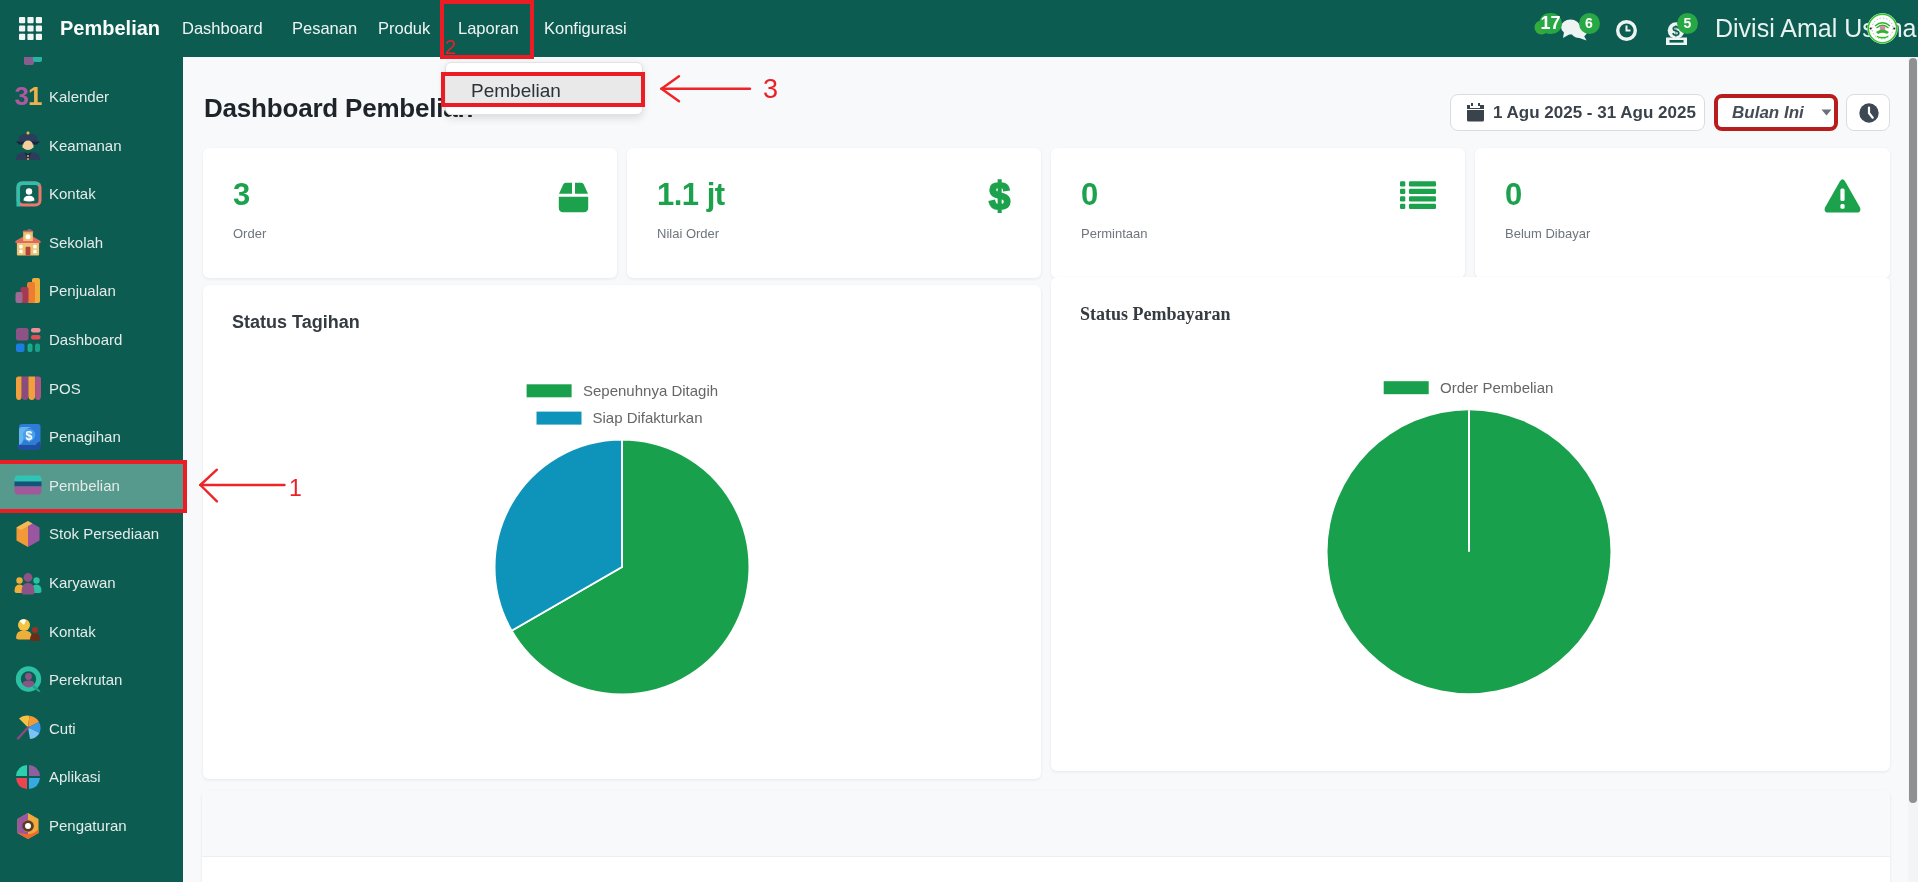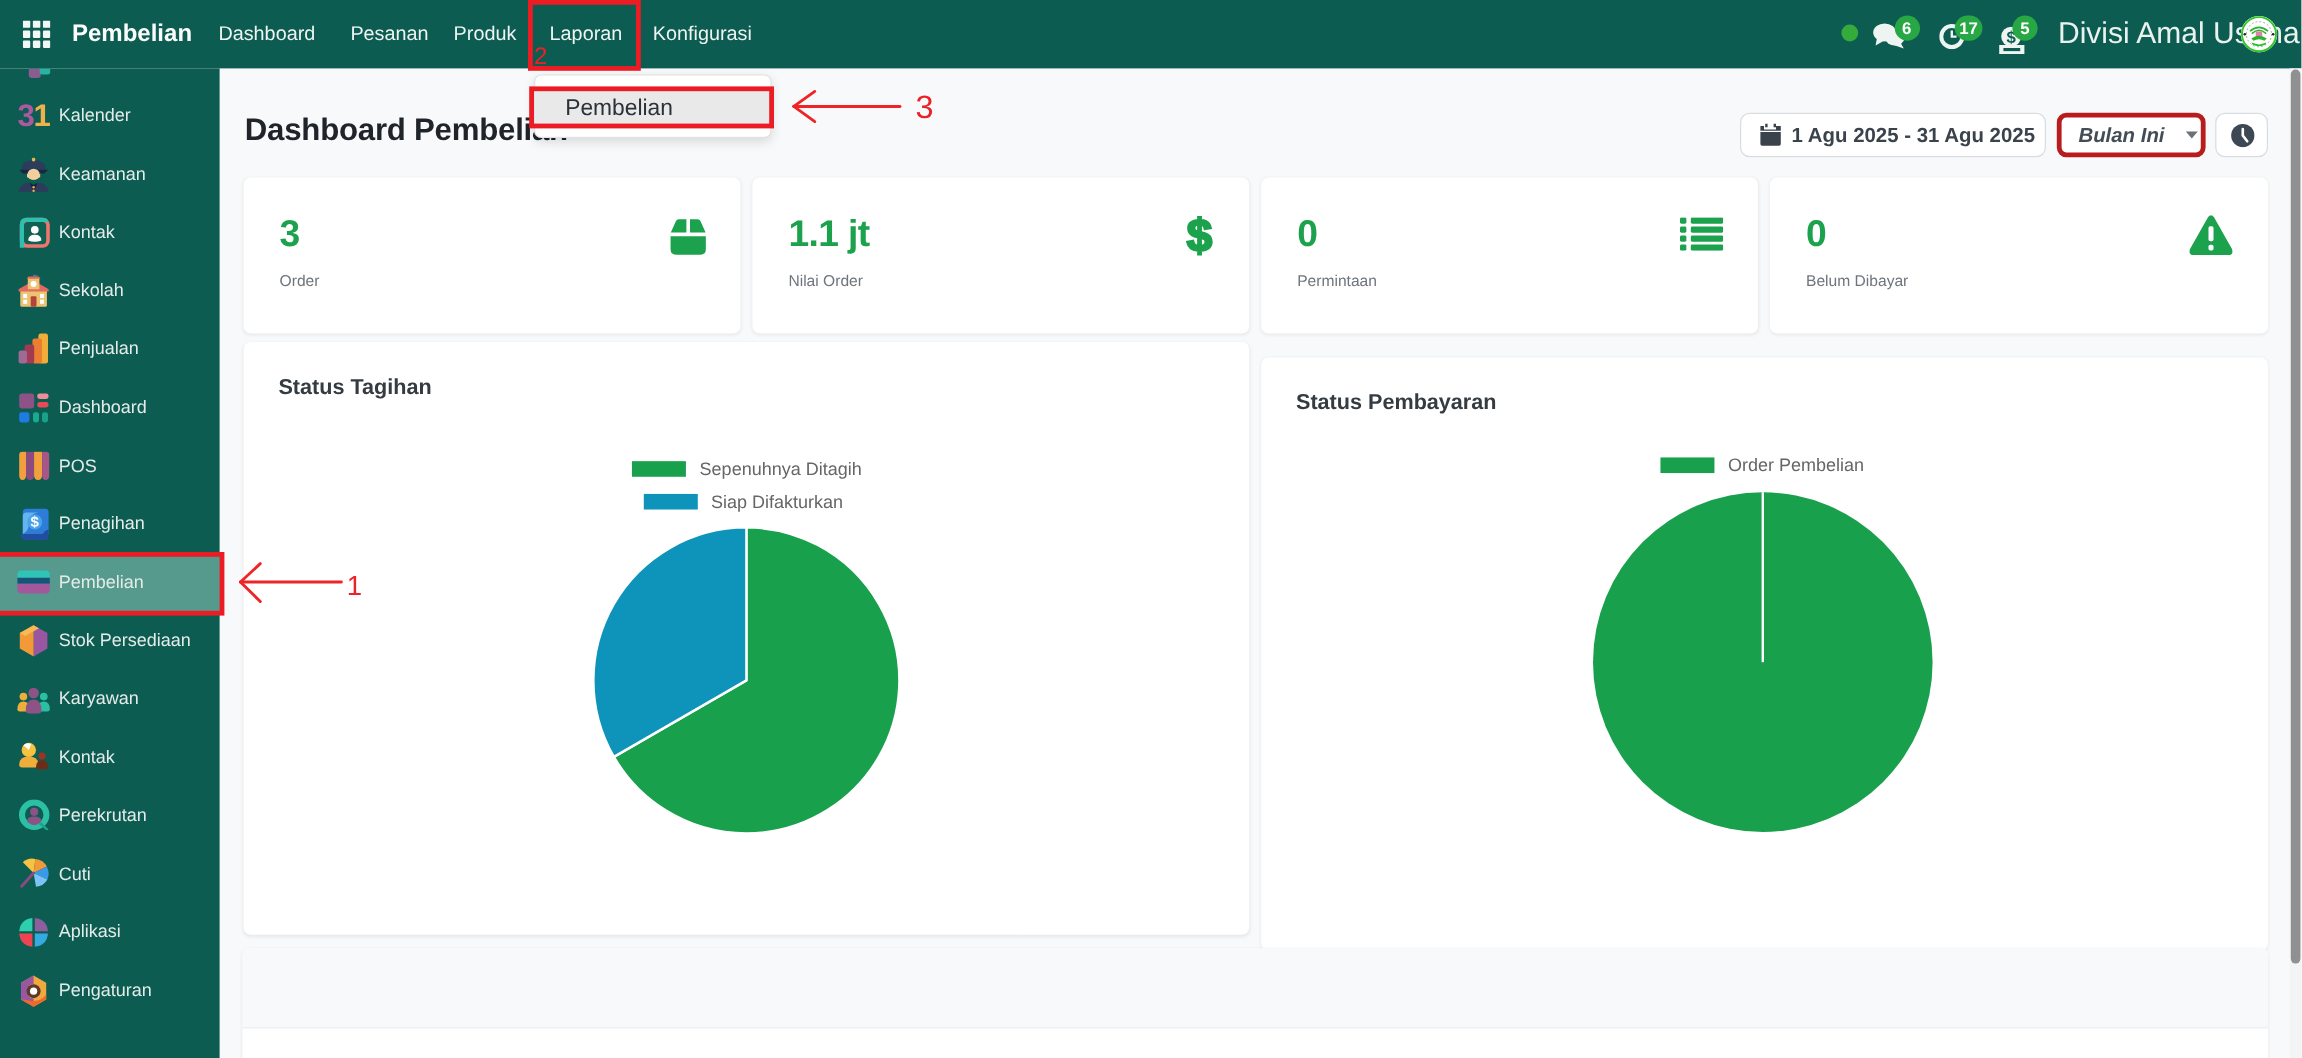--- a/index.html
+++ b/index.html
@@ -93,21 +93,21 @@
     <svg class="abs" style="right:29px; top:30.5px;" width="37" height="34" viewBox="0 0 37 34">
       <path fill="#1ca24c" d="M16.1,1.9 Q18.5,-1.3 20.9,1.9 L36,28.5 Q37.5,33.5 33,33.5 L4,33.5 Q-0.5,33.5 1,28.5 Z"></path>
       <rect x="16.4" y="9.5" width="4.2" height="12.5" rx="1.5" fill="#fff"></rect>
       <rect x="16.4" y="25" width="4.2" height="4.8" rx="1.5" fill="#fff"></rect>
     </svg>
   </div>
 
   <div class="card" style="left:20px; top:228px; width:838px; height:494px;">
     <div class="charttitle">Status Tagihan</div>
   </div>
-  <div class="card" style="left:868px; top:241px; width:839px; height:494px;">
+  <div class="card" style="left:868px; top:220px; width:839px; height:494px;font-family:Liberation Serif, serif;">
     <div class="charttitle">Status Pembayaran</div>
   </div>
   <svg class="abs" style="left:20px; top:228px; z-index:6;" width="1687" height="494">
 
     <rect x="323.6" y="99.3" width="45" height="13" fill="#19a04d"></rect>
     <text x="380" y="110.8" font-size="15" fill="#666" font-family="Liberation Sans">Sepenuhnya Ditagih</text>
     <rect x="333.5" y="126.6" width="45" height="13" fill="#0e94ba"></rect>
     <text x="389.5" y="138.1" font-size="15" fill="#666" font-family="Liberation Sans">Siap Difakturkan</text>
 
     <path d="M419,282 L419,154.5 A127.5,127.5 0 1 1 308.57,345.75 Z" fill="#19a04d" stroke="#fff" stroke-width="2" stroke-linejoin="round"></path>
@@ -166,21 +166,21 @@
   </svg>
 
   <svg class="abs" style="left:1665px; top:22px;" width="23" height="23" viewBox="0 0 23 23">
     <circle cx="11" cy="8.5" r="8.3" fill="#eef4f2"></circle>
     <text x="11" y="13.5" text-anchor="middle" font-size="14" font-weight="bold" fill="#0c5c52" font-family="Liberation Sans">$</text>
     <path d="M1,15.5 h21 v7.5 h-21 Z" fill="#eef4f2"></path>
     <rect x="4.5" y="18" width="14" height="2.6" fill="#0c5c52"></rect>
   </svg>
 
   <div class="abs" style="left:1578.5px; top:12.5px; width:21px; height:21px; border-radius:50%; background:#28a745; color:#fff; font-size:14px; font-weight:bold; display:flex; align-items:center; justify-content:center;">6</div>
-  <div class="abs" style="left:1629px; top:12.5px; width:23px; height:21px; border-radius:10.5px; background:#28a745; color:#fff; font-size:14px; font-weight:bold; display:flex; align-items:center; justify-content:center;">17</div>
+  <div class="abs" style="left:1539px; top:12.5px; width:23px; height:21px; border-radius:10.5px; background:#28a745; color:#fff; font-size:18px; font-weight:bold; display:flex; align-items:center; justify-content:center;">17</div>
   <div class="abs" style="left:1677px; top:12.5px; width:21px; height:21px; border-radius:50%; background:#28a745; color:#fff; font-size:14px; font-weight:bold; display:flex; align-items:center; justify-content:center;">5</div>
 
   <div class="navitem" style="left:1715px; font-size:25px; color:#eaf2ef;">Divisi Amal Usaha</div>
 
   <svg class="abs" style="left:1867px; top:13px;" width="31" height="31" viewBox="0 0 31 31">
     <circle cx="15.5" cy="15.5" r="15.2" fill="#fff"></circle>
     <circle cx="15.5" cy="15.5" r="14.2" fill="none" stroke="#35c529" stroke-width="1.6"></circle>
     <circle cx="15.5" cy="15.5" r="10.5" fill="none" stroke="#9aa59e" stroke-width="0.8" stroke-dasharray="1.5 1.8"></circle>
     <path d="M8,13 Q15.5,6.5 23,13" fill="none" stroke="#2db32d" stroke-width="1.4"></path>
     <path d="M9.5,15 Q15.5,9.5 21.5,15" fill="none" stroke="#2db32d" stroke-width="1.2"></path>

